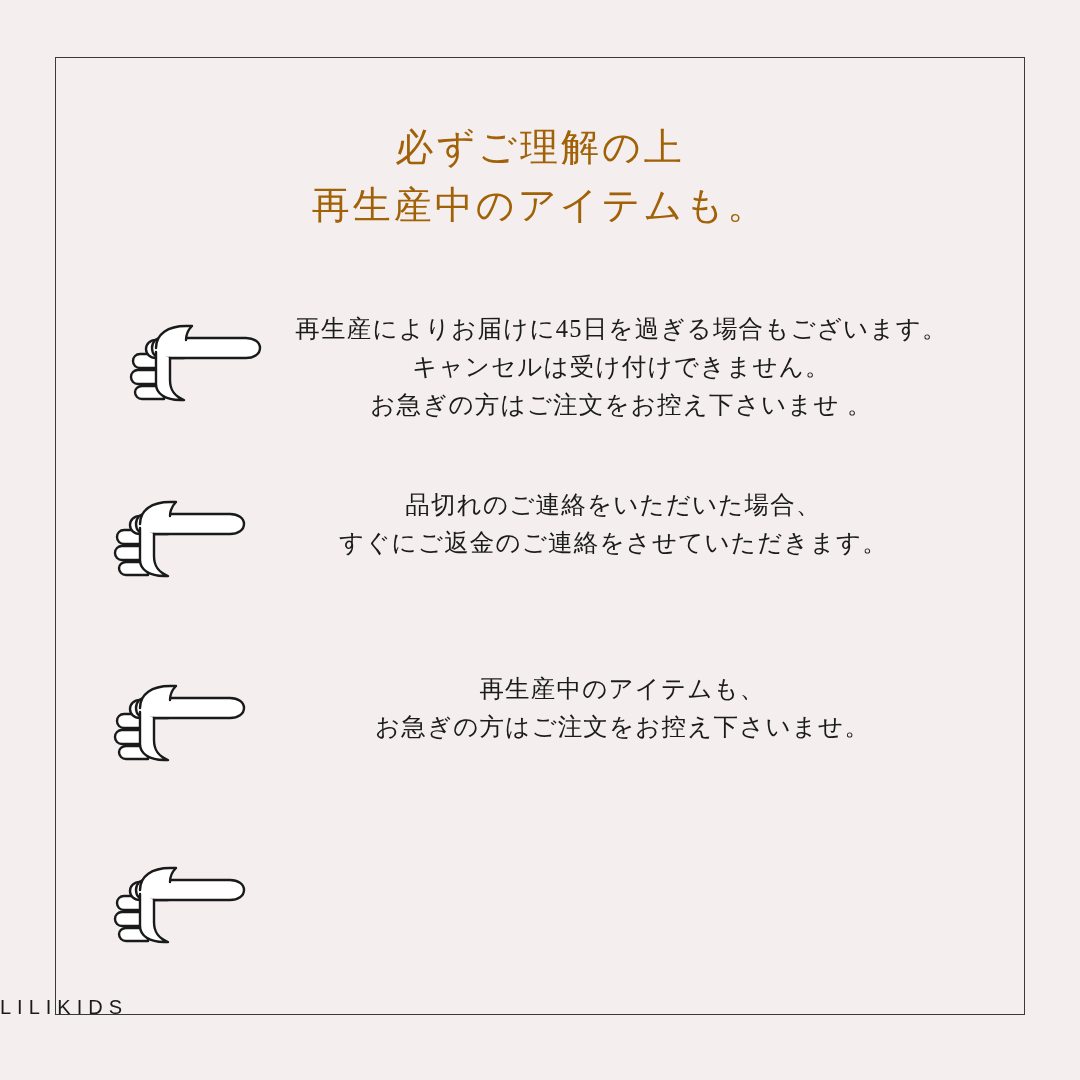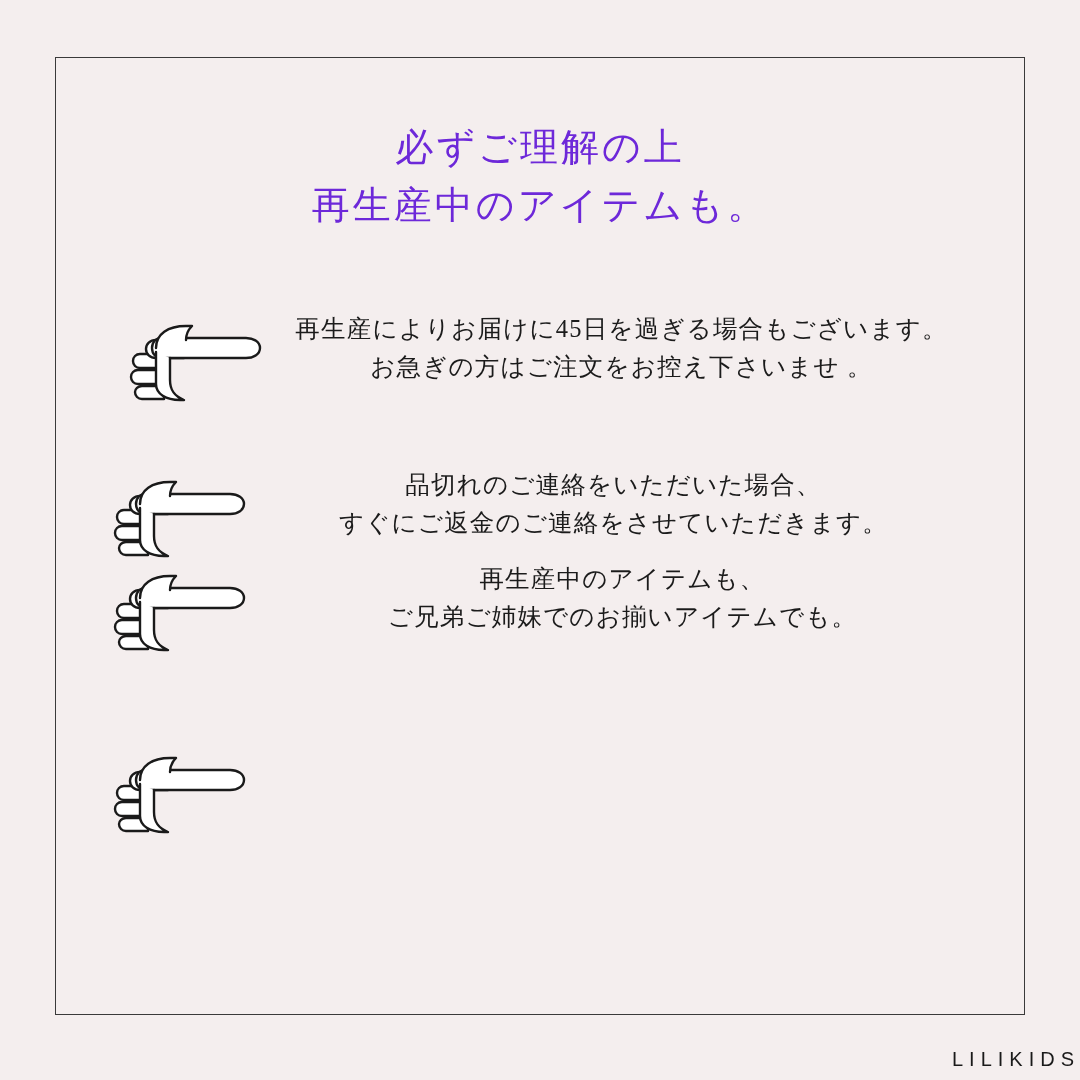--- a/index.html
+++ b/index.html
@@ -31,41 +31,41 @@
   }
   .heading {
     position: absolute;
     left: 55px;
     top: 118px;
     width: 970px;
     text-align: center;
     font-size: 38px;
     line-height: 58px;
     letter-spacing: 3px;
-    color: #6d28d9;
+    color: #a16207;
   }
   .heading .line {
     display: block;
     white-space: nowrap;
   }
   .blocks {
     position: absolute;
     left: 55px;
     top: 300px;
     width: 970px;
   }
   .block {
     position: relative;
     display: flex;
     align-items: flex-start;
     margin-bottom: 0;
   }
   .block.b1 { margin-top: 10px; margin-left: 16px; }
   .block.b2 { margin-top: 62px; }
-  .block.b3 { }
+  .block.b3 { margin-top: 90px; }
   .block.b4 { margin-top: 88px; }
 
   .hand {
     flex: 0 0 150px;
     width: 150px;
     height: 86px;
     margin-left: 55px;
     margin-top: 8px;
     position: relative;
   }
@@ -82,23 +82,23 @@
   }
   .btext .line {
     display: block;
     white-space: nowrap;
   }
   .b3 .btext { padding-right: 40px; }
 
   .brand {
     position: absolute;
     left: 0;
-    top: 1048px;
+    top: 996px;
     width: 1080px;
-    text-align: right;
+    text-align: left;
     font-size: 20px;
     letter-spacing: 6px;
     font-family: "Liberation Sans", sans-serif;
     color: #1a1a1a;
   }
 </style>
 </head>
 <body>
 
 <div class="page">
@@ -121,20 +121,21 @@
             <path d="M16 68 C12 68 9 71 9 74 C9 78 12 81 16 81 L38 81 L38 68 Z"></path>
             <path d="M30 22 C24 22 20 26 20 31 C20 36 24 40 30 40 L58 40 L58 22 Z"></path>
             <path d="M36 20 L120 20 C128 20 134 24 134 30 C134 36 128 40 120 40 L36 40 C30 40 26 36 26 30 C26 24 30 20 36 20 Z"></path>
             <path d="M30 30 C30 16 42 8 60 8 L66 8 C62 12 60 16 60 22"></path>
             <path d="M30 34 L30 66 C30 76 40 82 54 82 L58 82 C48 78 44 72 44 62 L44 40"></path>
           </g>
         </svg>
       </div>
       <div class="btext">
         <span class="line">再生産によりお届けに45日を過ぎる場合もございます。</span>
+        <span class="line">キャンセルは受け付けできません。</span>
         <span class="line">お急ぎの方はご注文をお控え下さいませ 。</span>
       </div>
     </div>
 
     <div class="block b2">
       <div class="hand">
         <svg width="150" height="86" viewBox="0 0 150 86" xmlns="http://www.w3.org/2000/svg">
           <g fill="#ffffff" stroke="#1a1a1a" stroke-width="2.4" stroke-linejoin="round" stroke-linecap="round">
             <path d="M14 36 C10 36 7 39 7 43 C7 47 10 50 14 50 L36 50 L36 36 Z"></path>
             <path d="M12 52 C8 52 5 55 5 59 C5 63 8 66 12 66 L36 66 L36 52 Z"></path>
@@ -161,21 +162,21 @@
             <path d="M16 68 C12 68 9 71 9 74 C9 78 12 81 16 81 L38 81 L38 68 Z"></path>
             <path d="M30 22 C24 22 20 26 20 31 C20 36 24 40 30 40 L58 40 L58 22 Z"></path>
             <path d="M36 20 L120 20 C128 20 134 24 134 30 C134 36 128 40 120 40 L36 40 C30 40 26 36 26 30 C26 24 30 20 36 20 Z"></path>
             <path d="M30 30 C30 16 42 8 60 8 L66 8 C62 12 60 16 60 22"></path>
             <path d="M30 34 L30 66 C30 76 40 82 54 82 L58 82 C48 78 44 72 44 62 L44 40"></path>
           </g>
         </svg>
       </div>
       <div class="btext">
         <span class="line">再生産中のアイテムも、</span>
-        <span class="line">ご兄弟ご姉妹でのお揃いアイテムでも。</span>
+        <span class="line">お急ぎの方はご注文をお控え下さいませ。</span>
       </div>
     </div>
 
     <div class="block b4">
       <div class="hand">
         <svg width="150" height="86" viewBox="0 0 150 86" xmlns="http://www.w3.org/2000/svg">
           <g fill="#ffffff" stroke="#1a1a1a" stroke-width="2.4" stroke-linejoin="round" stroke-linecap="round">
             <path d="M14 36 C10 36 7 39 7 43 C7 47 10 50 14 50 L36 50 L36 36 Z"></path>
             <path d="M12 52 C8 52 5 55 5 59 C5 63 8 66 12 66 L36 66 L36 52 Z"></path>
             <path d="M16 68 C12 68 9 71 9 74 C9 78 12 81 16 81 L38 81 L38 68 Z"></path>

